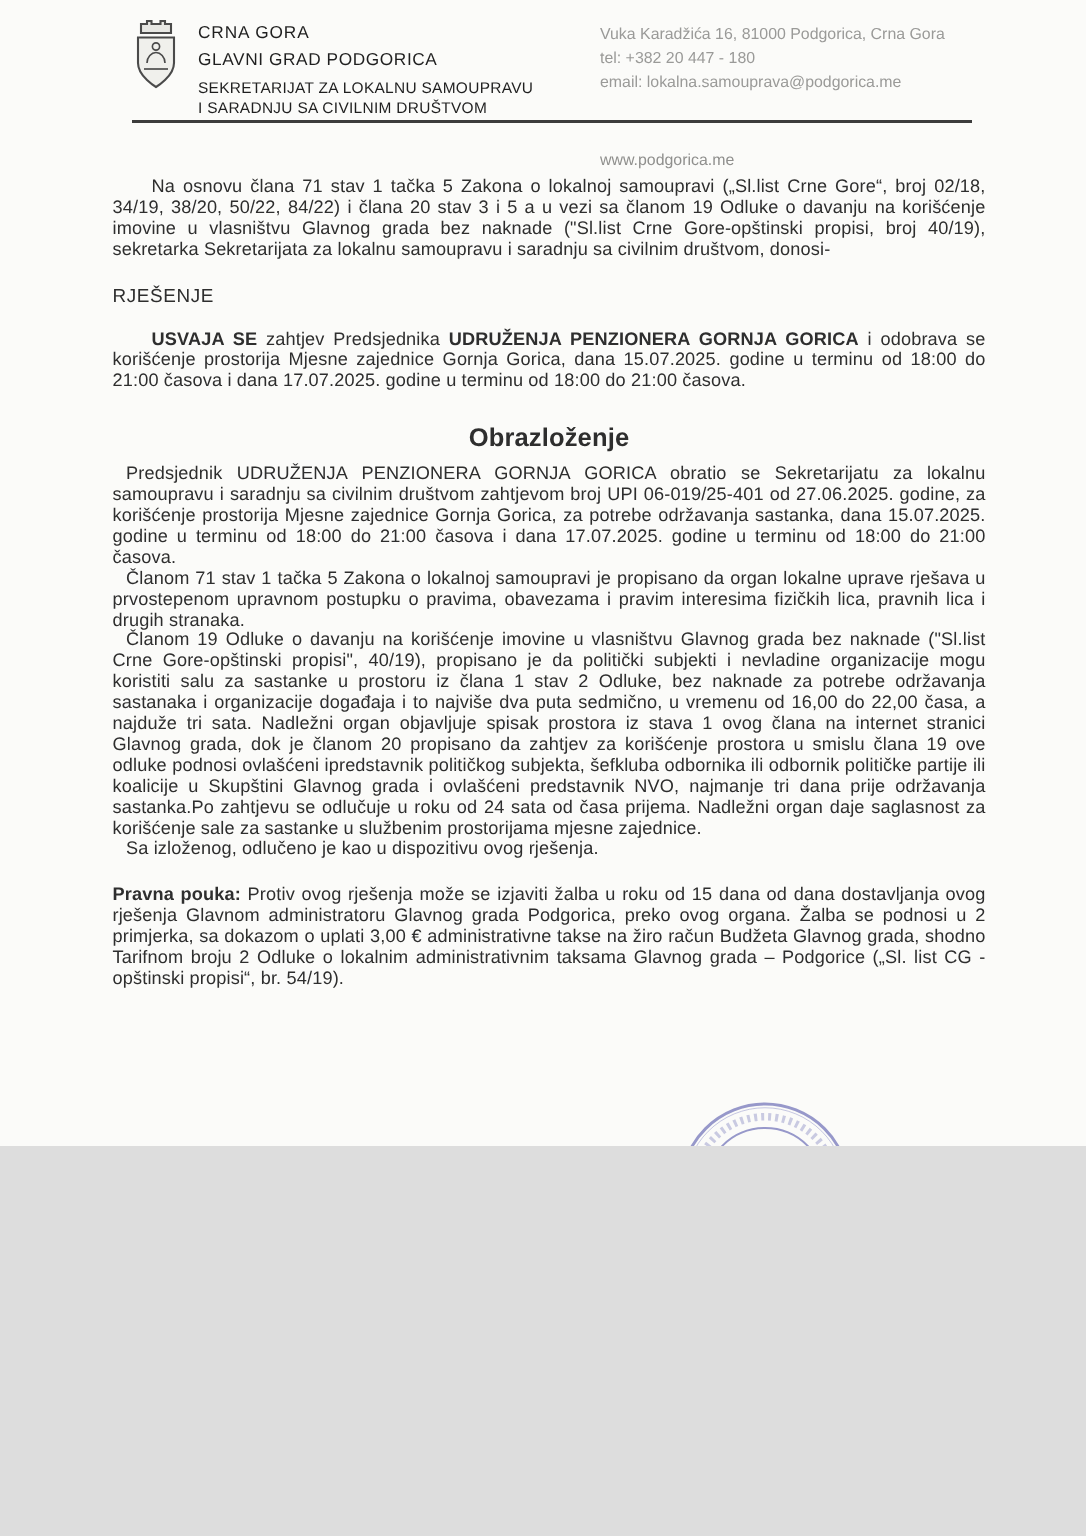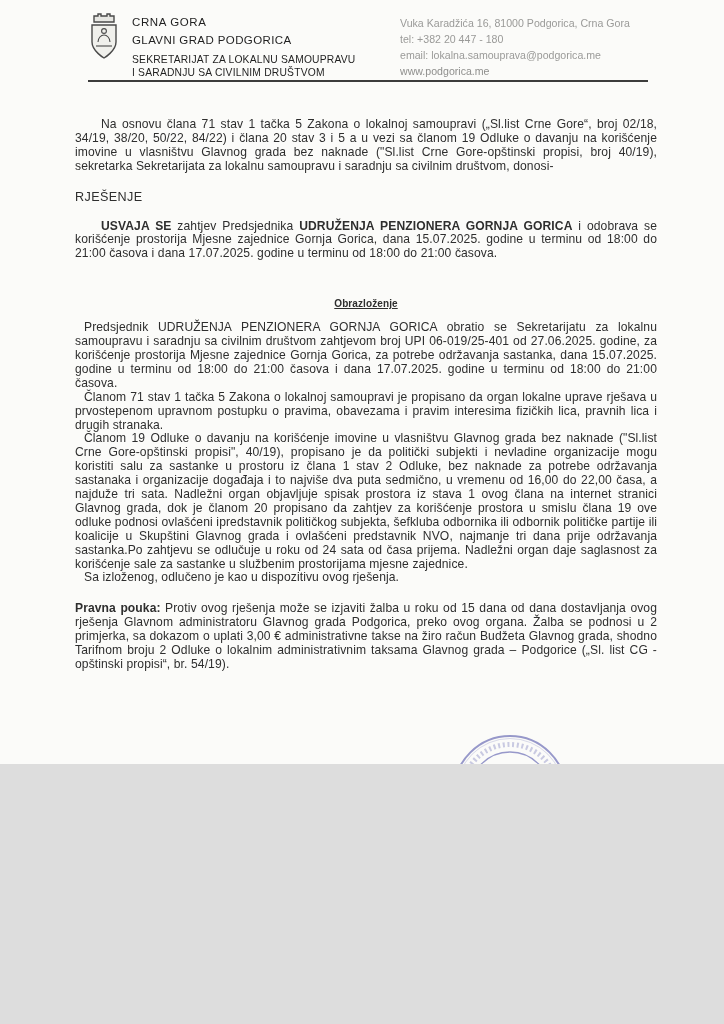--- a/index.html
+++ b/index.html
@@ -11,43 +11,43 @@
     background:#fbfbf9; overflow:hidden; color:#2e2e2e;
   }
 
   
   .logo { position:absolute; left:88px; top:12px; width:32px; height:50px; }
   .org-block { position:absolute; left:132px; top:16px; color:#1f1f1f; }
   .org-country { font-size:11.5px; letter-spacing:.6px; margin-bottom:6px; }
   .org-city { font-size:11.5px; letter-spacing:.4px; margin-bottom:7px; }
   .org-dept { font-size:10.3px; letter-spacing:.2px; line-height:13px; }
   .contact-block { position:absolute; left:400px; top:15px; color:#9a9a98; font-size:10.6px; line-height:16px; }
-  .contact-block .c-web { color:#8f8f8d; }
+  .contact-block .c-web { color:#8f8f8d;margin-top:36px; }
   .header-rule { position:absolute; left:88px; top:80px; width:560px; height:2px; background:#3c3c3c; }
 
   .ref-row { position:absolute; left:88px; top:89px; width:569px; font-size:12.4px; color:#2b2b2b; }
   .ref-date { position:absolute; left:367px; top:0; }
 
   
   .doc-body {
     position:absolute; left:75px; top:118px; width:582px;
     font-size:12.1px; line-height:13.9px; text-align:justify;
     color:#2e2e2e; letter-spacing:.1px;
   }
   .para { margin:0; }
   .indent { text-indent:26px; }
   .para-exp { text-indent:9px; }
   .b { font-weight:bold; }
   .center-title {
     text-align:left; font-weight:normal; font-size:12.6px;
     letter-spacing:.4px; margin:17px 0 15px; text-indent:0;
   }
   .center-subtitle {
-    text-align:center; font-weight:bold; font-size:10px;
-    margin:36px 0 10px; text-indent:0;text-decoration:underline;
+    text-align:center; font-weight:bold; font-size:17px;
+    margin:24px 0 10px; text-indent:0;
   }
   .legal { margin-top:17px; }
 
   
   .stamp { position:absolute; left:448px; top:730px; width:124px; height:124px; }
   .stamp * { stroke:var(--stamp-color,#7b7dbd); }
   .handwriting { position:absolute; left:468px; top:750px; width:172px; height:72px; }
   .handwriting path { stroke:var(--ink-color,#3d3d8f); }
   .sig-name { position:absolute; left:452px; top:829px; width:150px; text-align:right; font-size:12.4px; color:#222; }
   .sig-title { position:absolute; left:452px; top:845px; width:150px; text-align:center; font-size:12.2px; color:#701a75; }

